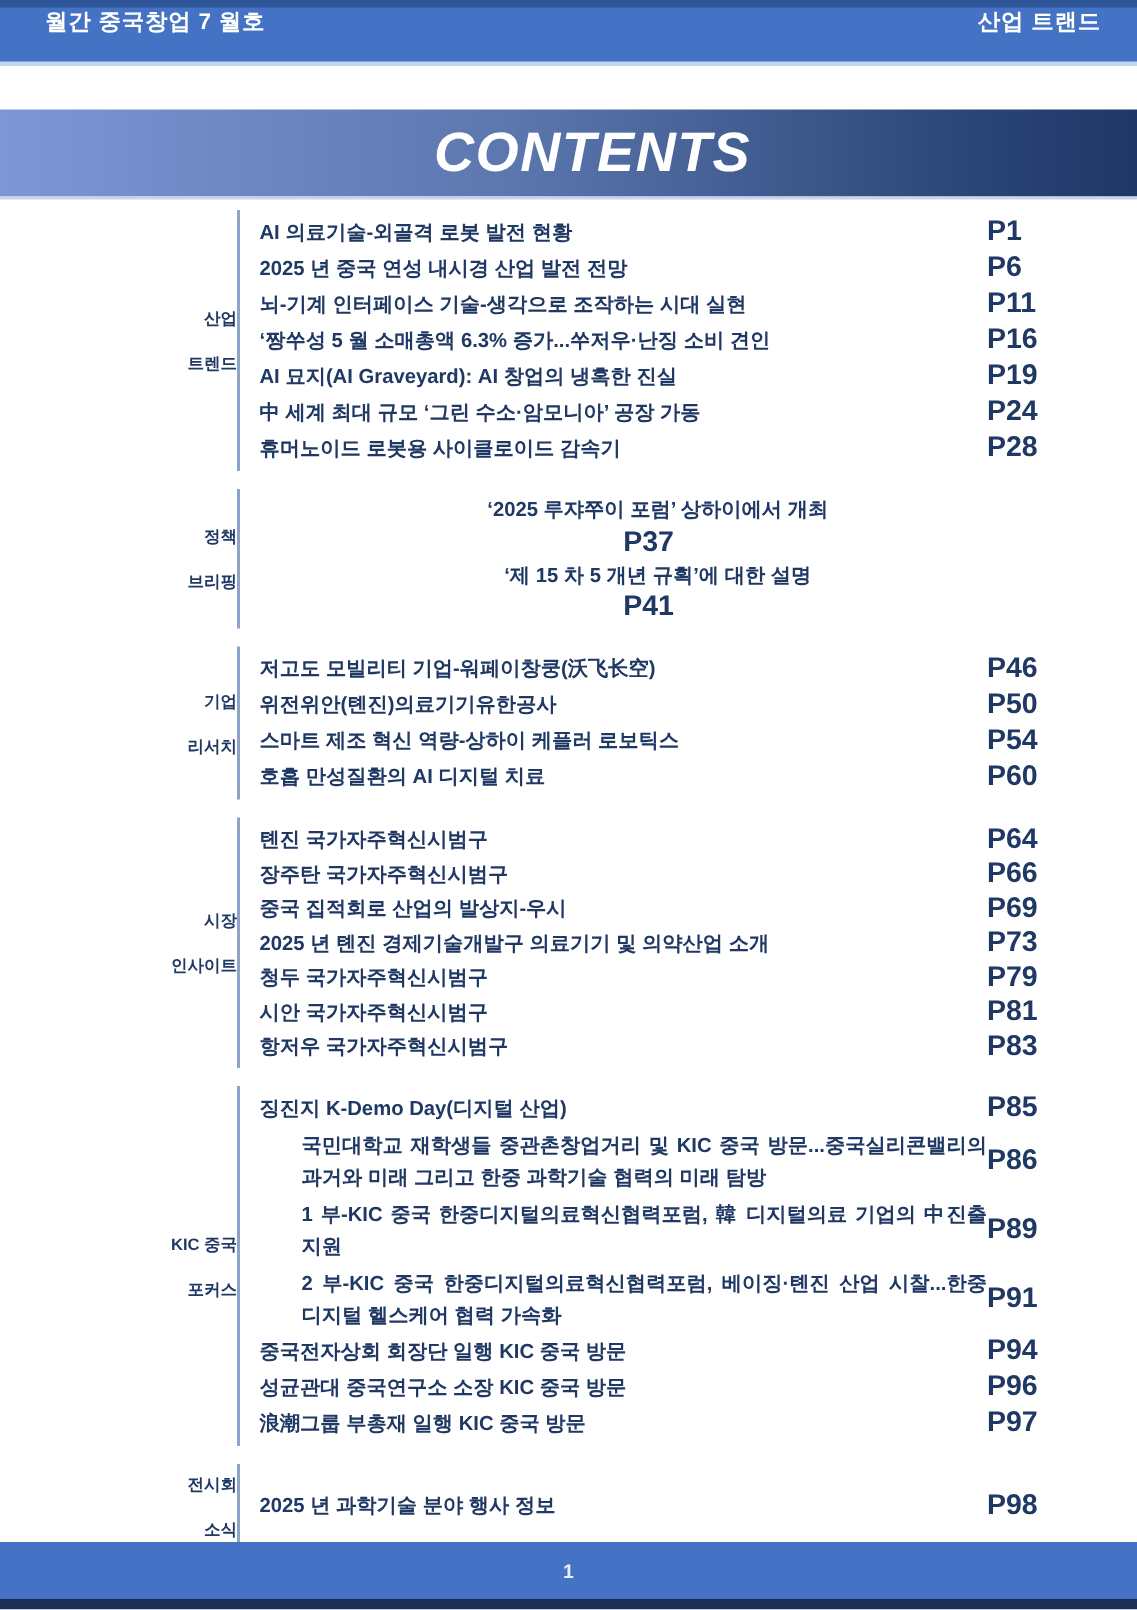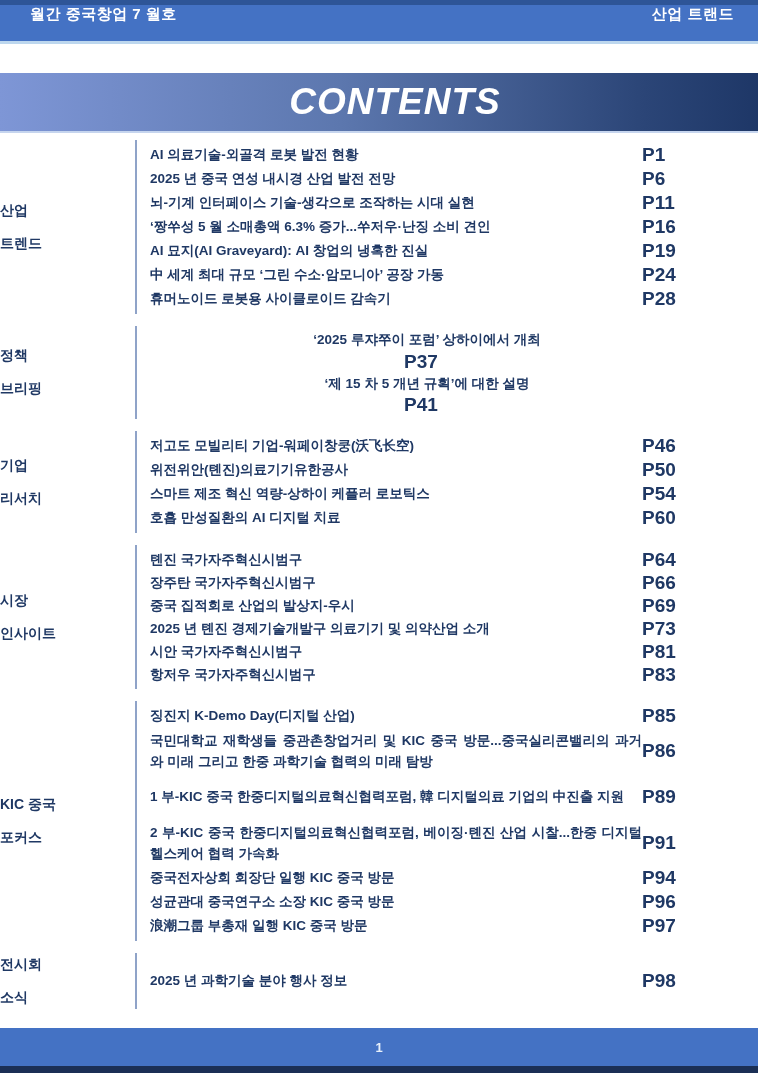--- a/index.html
+++ b/index.html
@@ -25,34 +25,34 @@
     display:flex; align-items:center; justify-content:center;
   }
   .banner .banner-title {
     color:#ffffff; font-size:37px; font-weight:bold; font-style:italic; letter-spacing:1px;margin-left:32px;
   }
 
   
   .toc { position:absolute; top:140px; left:0; width:758px; }
   .toc-section { display:flex; align-items:center; margin-bottom:12px; }
   .section-label {
-    width:135px; display:flex; flex-direction:column; align-items:flex-start; gap:15px;
-    color:#1F3864; font-weight:bold; font-size:14px; flex:none;
+    width:135px; display:flex; flex-direction:column; align-items:flex-end; gap:15px;
+    color:#1F3864; font-weight:bold; font-size:11px; flex:none;padding-left:23px;
   }
   .section-items {
     flex:1; border-left:2px solid #8FA3C8;
     padding:3px 26px 3px 13px; margin-right:28px; min-width:0;
   }
   .toc-row { display:flex; align-items:center; min-height:24px; gap:0; color:#1F3864; }
   .row-title {
     flex:1; font-weight:bold; font-size:13.5px; line-height:1.6;
     text-align:justify; max-width:492px;
   }
   .row-page { width:46px; font-weight:bold; font-size:19px; flex:none; }
-  .toc-row.two-line { min-height:46px; }
+  .toc-row.two-line { min-height:46px;margin-left:28px; }
 
   
   .toc-section:nth-of-type(2) .toc-row { min-height:30px;flex-direction:column; }
   .toc-section:nth-of-type(4) .toc-row { min-height:23px; }
   .toc-section:nth-of-type(6) .section-items { padding-top:16px; padding-bottom:16px; }
 
   
   .footer-bar {
     position:absolute; left:0; right:0; bottom:7px; height:38px; background:#4472C4;
     display:flex; align-items:center; justify-content:center;
@@ -183,20 +183,24 @@
   <div class="toc-row">
     <span class="row-title">중국 집적회로 산업의 발상지-우시</span>
     <span class="row-page">P69</span>
   </div>
 
   <div class="toc-row">
     <span class="row-title">2025 년 톈진 경제기술개발구 의료기기 및 의약산업 소개</span>
     <span class="row-page">P73</span>
   </div>
 
+  <div class="toc-row">
+    <span class="row-title">청두 국가자주혁신시범구</span>
+    <span class="row-page">P79</span>
+  </div>
 
   <div class="toc-row">
     <span class="row-title">시안 국가자주혁신시범구</span>
     <span class="row-page">P81</span>
   </div>
 
   <div class="toc-row">
     <span class="row-title">항저우 국가자주혁신시범구</span>
     <span class="row-page">P83</span>
   </div>

